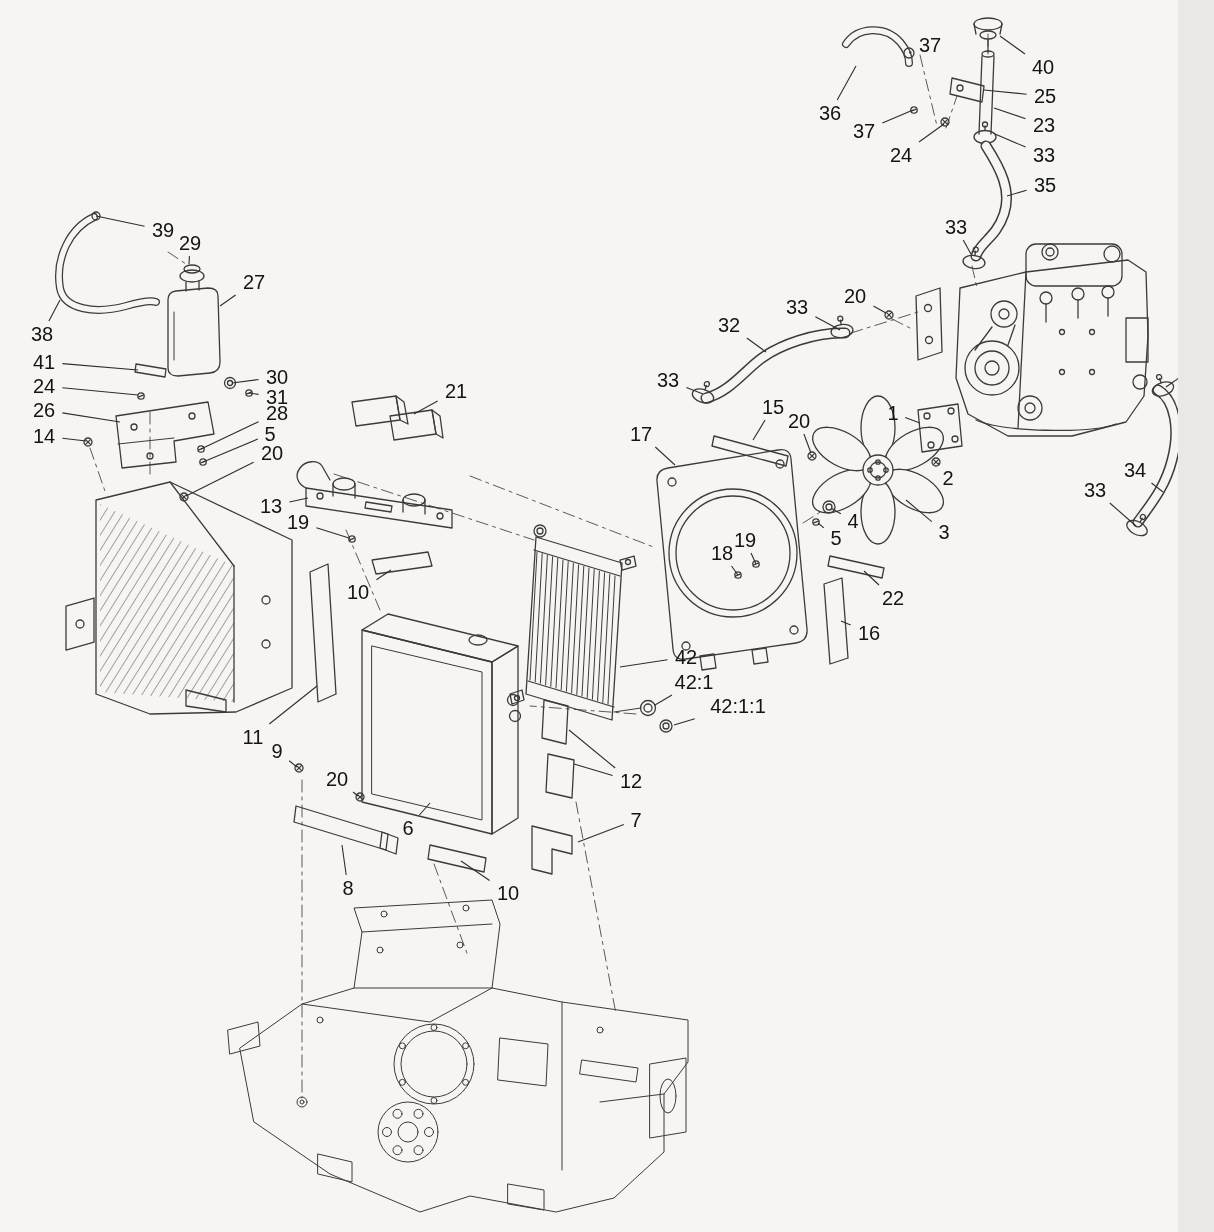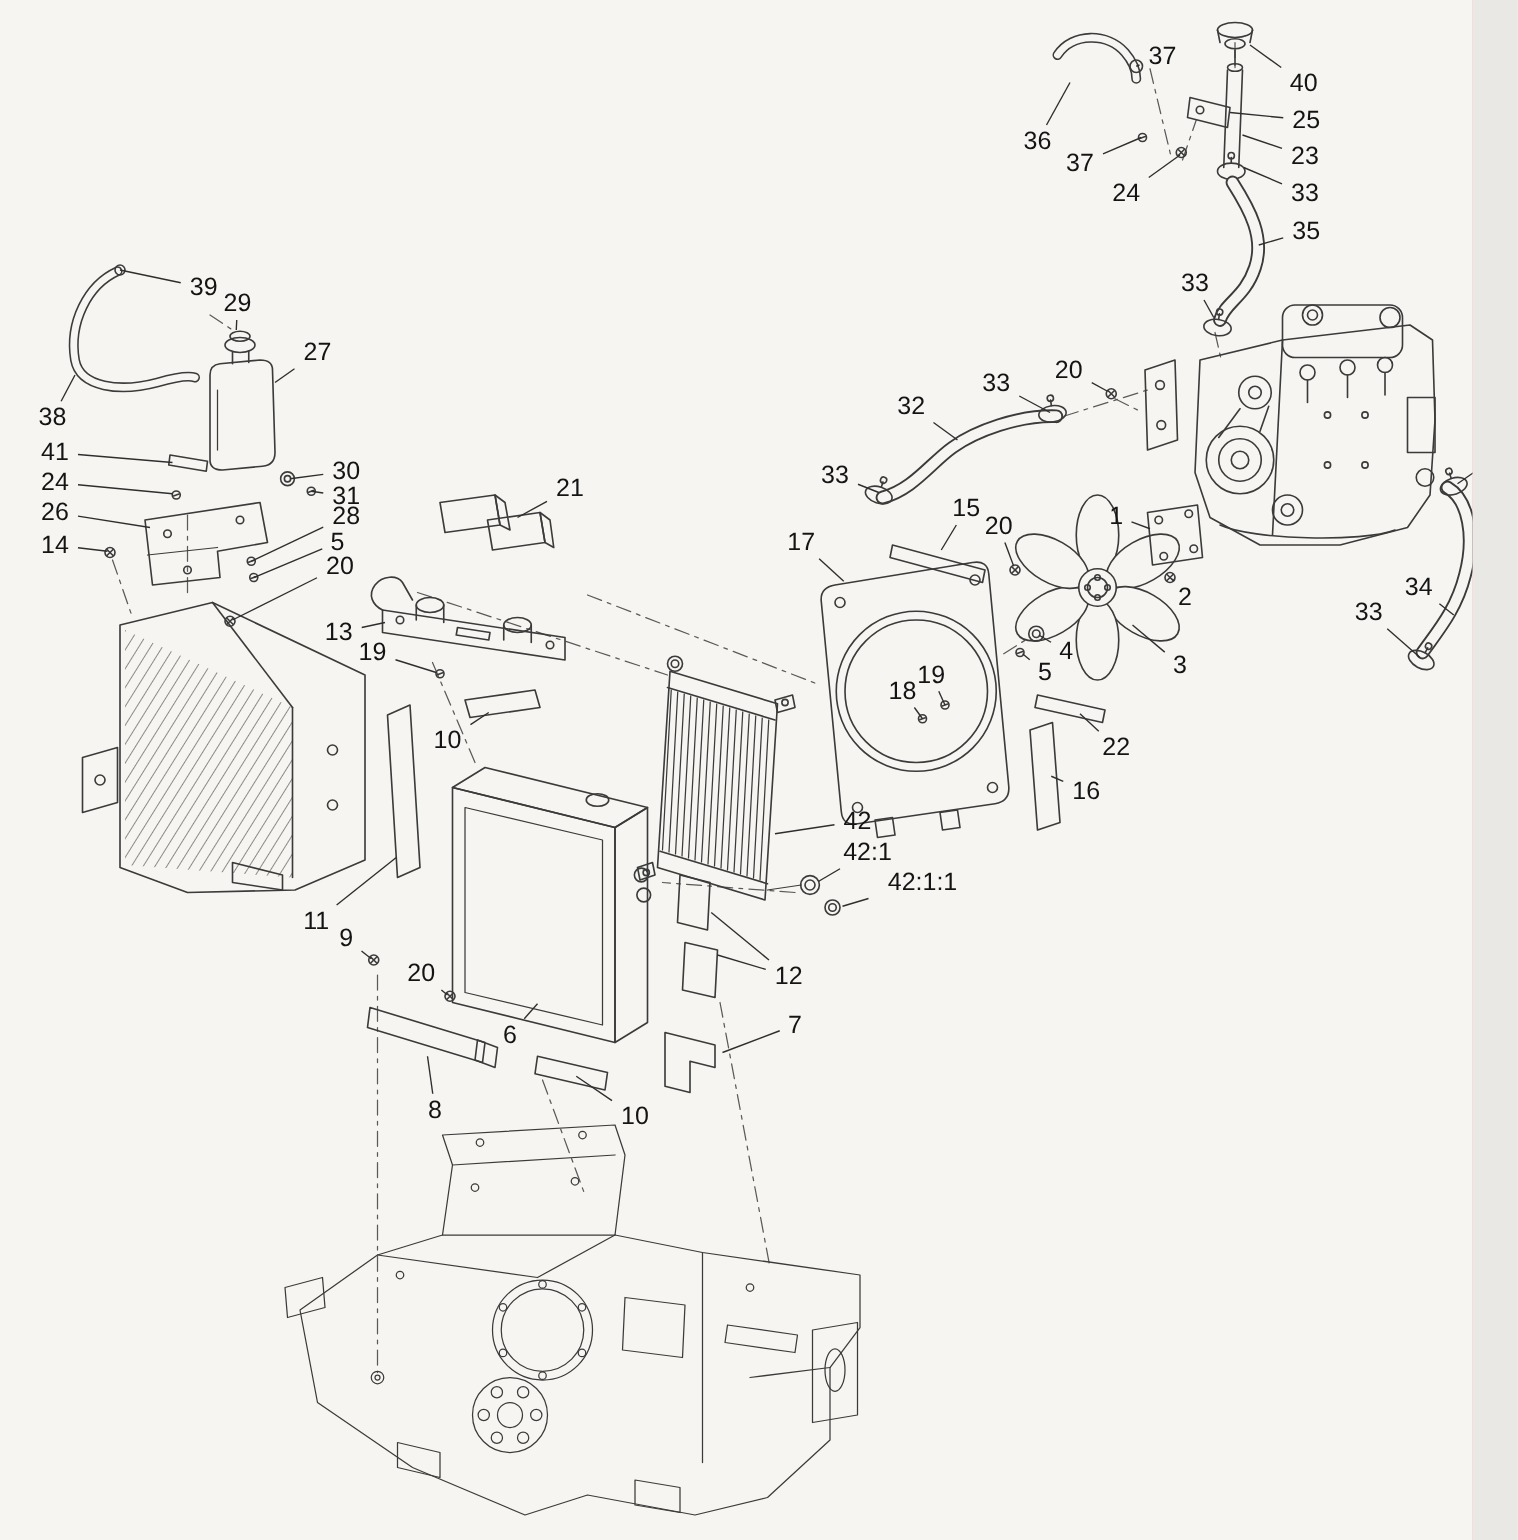--- a/index.html
+++ b/index.html
@@ -1,16 +1,16 @@
 <!DOCTYPE html>
 <html><head>
 <meta charset="utf-8">
 <style>
   html,body{margin:0;padding:0;background:#e9e8e5;}
-  .page{position:relative;width:1178px;height:1232px;background:#fca5a5;overflow:hidden;
+  .page{position:relative;width:1178px;height:1232px;background:#bef264;overflow:hidden;
         font-family:"Liberation Sans",sans-serif;}
   .page svg{display:block;position:absolute;left:0;top:0;}
   .art{fill:none;stroke:#3b3b3b;stroke-width:1.3;stroke-linejoin:round;stroke-linecap:round;}
   .art .thin{stroke-width:1;}
   .art .bgfill{fill:#f6f5f2;}
   .construction line{stroke:#5a5a5a;stroke-width:1;stroke-dasharray:12 5 3 5;fill:none;}
   .tube-o{stroke-width:11;fill:none;}
   .tube-i{stroke:#f6f5f2;stroke-width:8;fill:none;}
   .tube-o-s{stroke-width:8;fill:none;}
   .tube-i-s{stroke:#f6f5f2;stroke-width:5.5;fill:none;}

